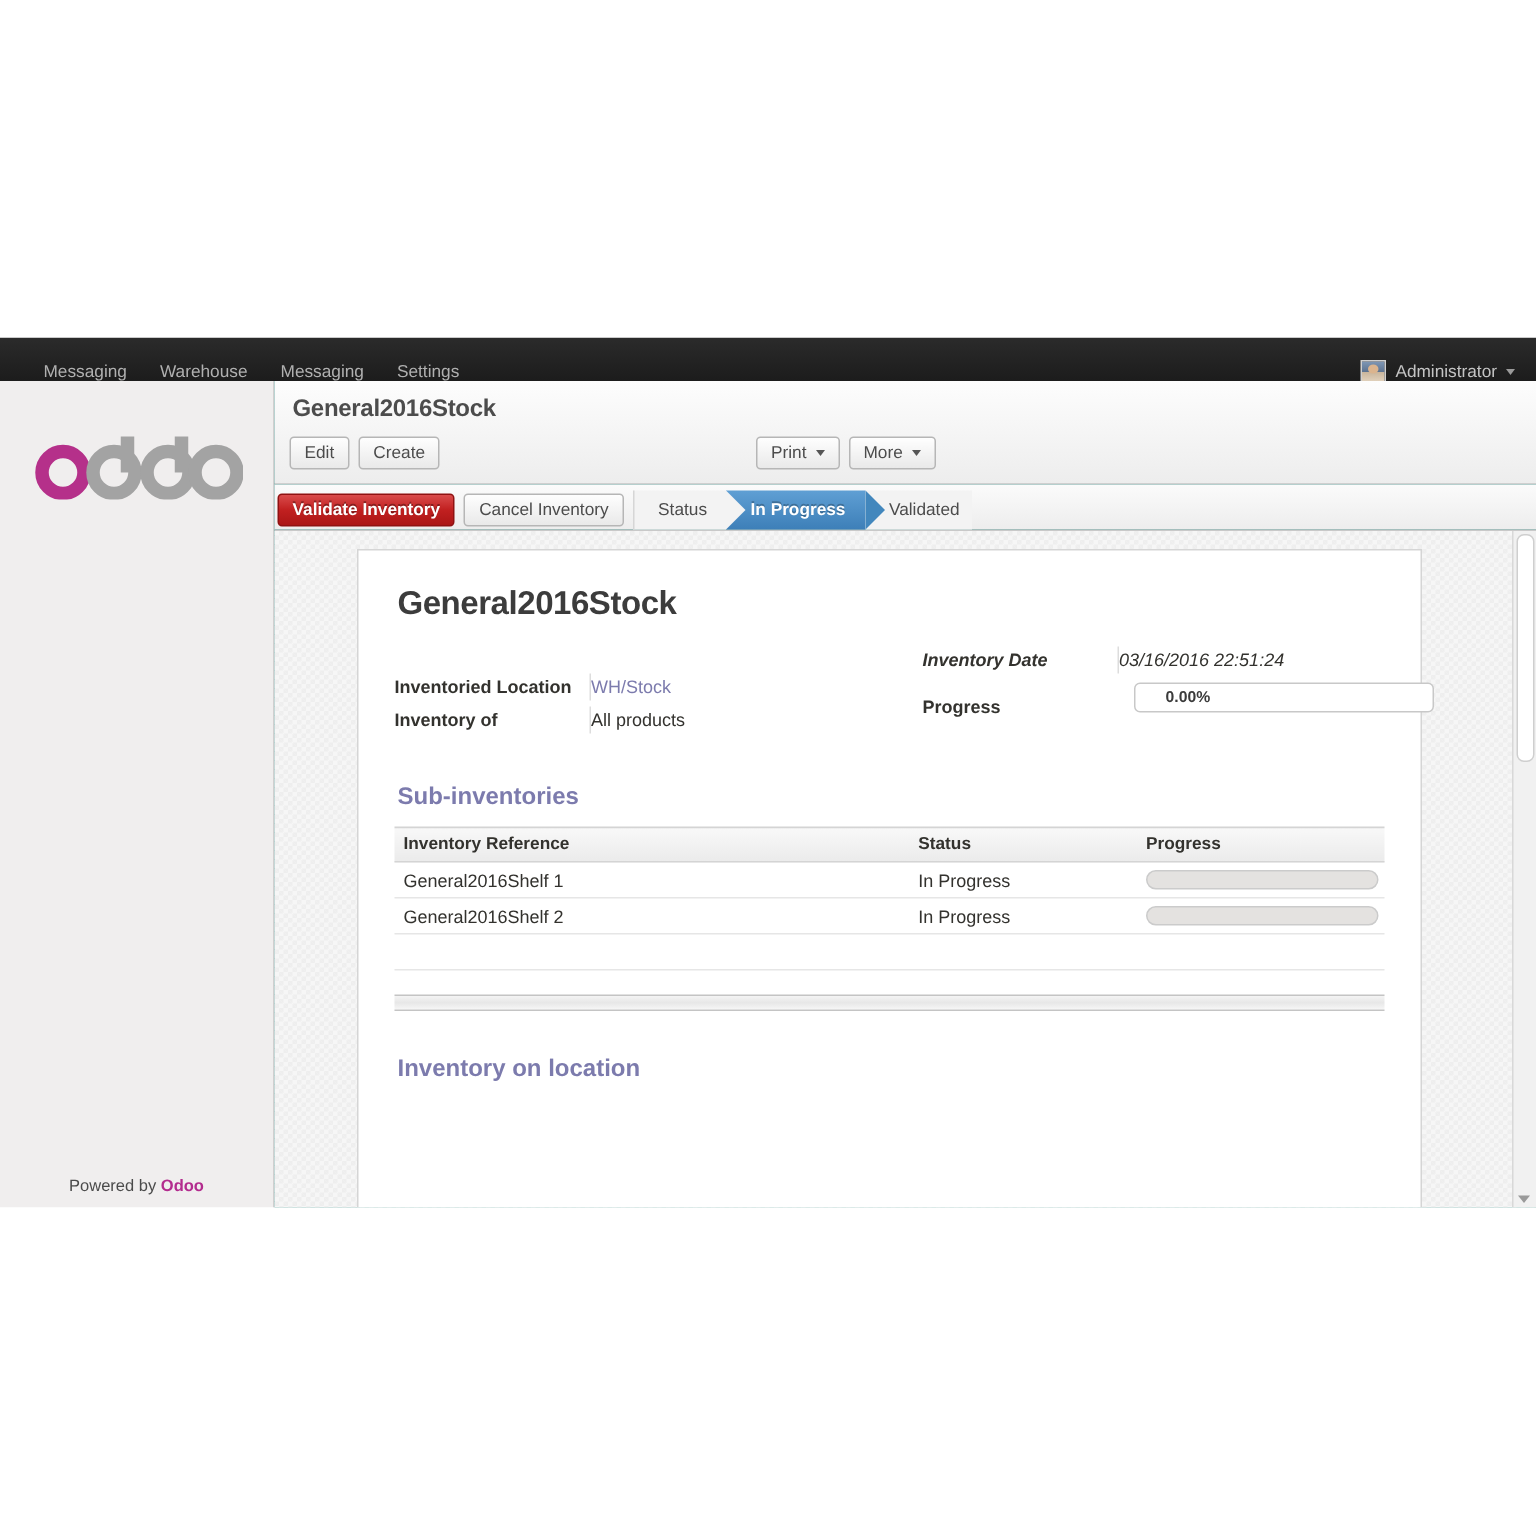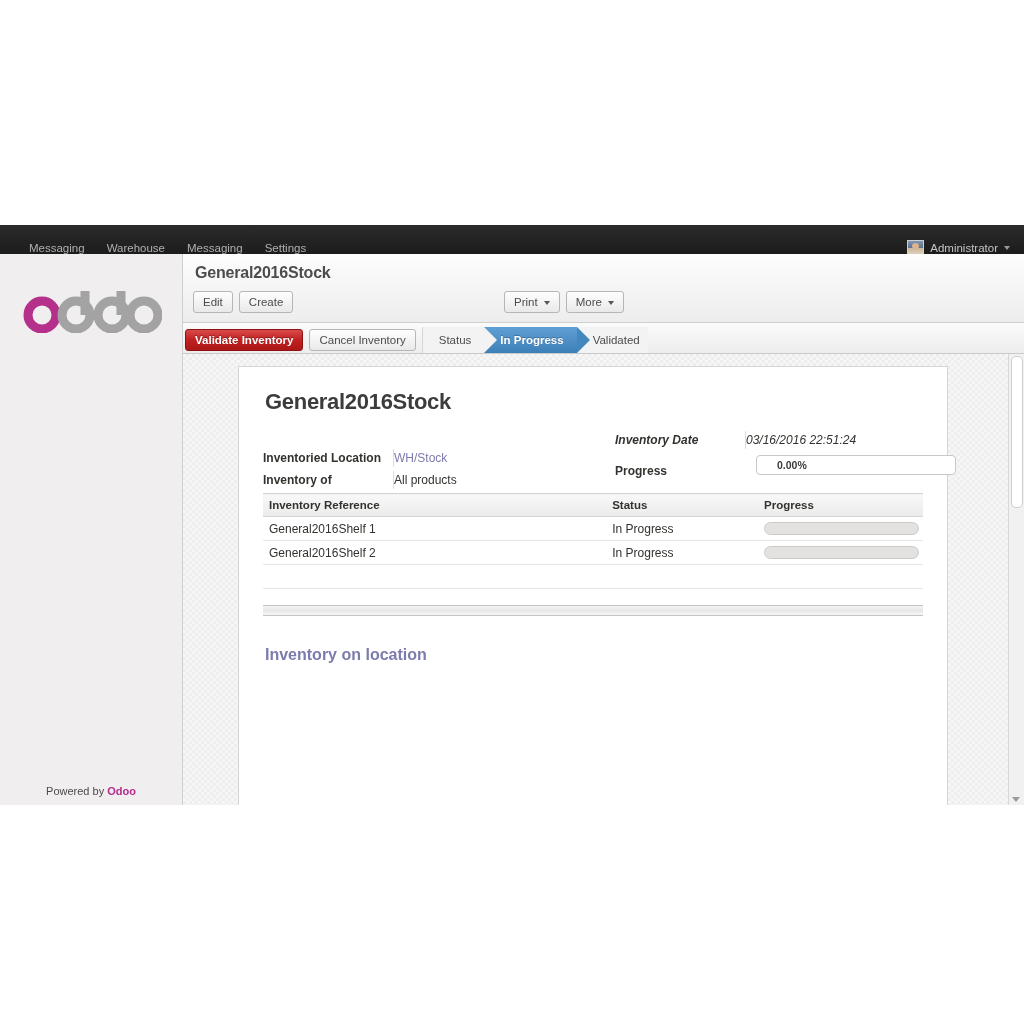--- a/index.html
+++ b/index.html
@@ -484,20 +484,21 @@
                 <div class="f-label">Progress</div>
                 <div class="f-value" style="border-left:none;padding-left:11px;">
                   <div class="progress-outer">
                     <span class="progress-text">0.00%</span>
                   </div>
                 </div>
               </div>
             </div>
           </div>
 
+          <div class="section-title">Sub-inventories</div>
           <table class="o-list">
             <thead>
               <tr>
                 <th style="width:52%;">Inventory Reference</th>
                 <th style="width:23%;">Status</th>
                 <th style="width:25%;">Progress</th>
               </tr>
             </thead>
             <tbody>
               <tr>

